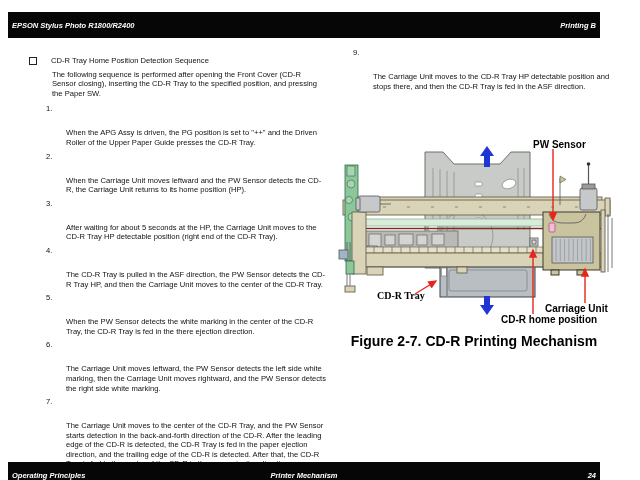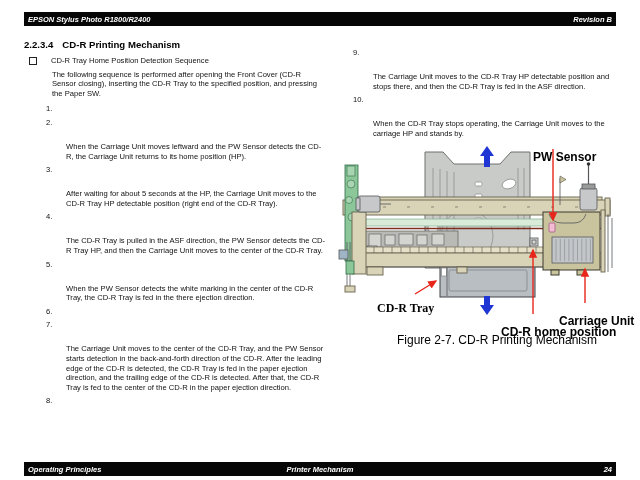--- a/index.html
+++ b/index.html
@@ -5,21 +5,21 @@
   html,body{margin:0;padding:0;}
   body{
     width:640px;height:480px;background:#ffffff;
     font-family:"Liberation Sans", sans-serif;color:#1a1a1a;
     position:relative;overflow:hidden;
   }
   .page{position:absolute;inset:0;background:#ffffff;}
 
   
   .bar{
-    position:absolute;left:24px;width:584px;height:14px;
+    position:absolute;left:8px;width:584px;height:26px;
     background:var(--c-bar-black,#060606);color:#ffffff;
     font-size:7.5px;font-weight:bold;font-style:italic;
     display:flex;align-items:center;justify-content:space-between;
     padding:0 4px;line-height:13px;
   }
   .header-bar{top:12px;}
   .footer-bar{top:462px;}
   .footer-center{position:absolute;left:0;right:0;text-align:center;}
 
   
@@ -36,26 +36,26 @@
   .closing{margin:6px 0 0 0;width:289px;}
 
   .steps{margin-top:6px;}
   .step{display:flex;margin-bottom:4px;}
   .step-num{flex:0 0 14px;margin-left:22px;}
   .col-right .step-num{margin-left:20px;}
   .step-text{flex:1;margin-left:6px;margin-top:24px;}
 
   
   .figure{position:absolute;left:337px;top:138px;width:286px;height:200px;}
-  .fig-label{position:absolute;font-size:12px;font-weight:bold;white-space:nowrap;color:#000;margin-top:11px;}
+  .fig-label{position:absolute;font-size:10px;font-weight:bold;white-space:nowrap;color:#000;}
   .lbl-pw{left:196px;top:1px;}
   .lbl-tray{left:40px;top:152px;font-family:Liberation Serif, serif;}
-  .lbl-carriage{left:222px;top:165px;}
+  .lbl-carriage{left:208px;top:165px;}
   .lbl-home{left:164px;top:176px;}
-  .fig-caption{position:absolute;left:354px;top:333px;width:286px;text-align:center;font-size:12px;font-weight:normal;color:#000;}
+  .fig-caption{position:absolute;left:331px;top:333px;width:286px;text-align:center;font-size:14px;font-weight:bold;color:#000;}
 
   
   .panel{fill:#c9cbc9;stroke:#6e706e;stroke-width:1;}
   .panel-line{fill:none;stroke:#8f918f;stroke-width:0.8;}
   .panel-hole{fill:#ffffff;stroke:#8f918f;stroke-width:0.8;}
   .tan{fill:var(--c-chassis-tan,#d9d3b8);stroke:#67624c;stroke-width:0.9;}
   .tan-light{fill:#e6e0c9;stroke:#6b6752;stroke-width:0.7;}
   .tick{stroke:#55513f;stroke-width:0.6;}
   .greenstrip{fill:var(--c-guide-green,#d8ecd9);stroke:#85ab8d;stroke-width:0.7;}
   .railred{stroke:#7c2d1d;stroke-width:1.6;}
@@ -74,75 +74,70 @@
   .redln{stroke:var(--c-arrow-red,#e8251a);stroke-width:1.4;fill:none;}
   .bluearrow{fill:var(--c-arrow-blue,#2036d4);stroke:none;}
 </style>
 </head>
 <body>
 
 <div class="page">
 
   <div class="bar header-bar">
     <span>EPSON Stylus Photo R1800/R2400</span>
-    <span>Revision B</span>
-  </div>
-
-  <div class="heading">
-    <span class="h-num">2.2.3.4</span><span class="h-title">CD-R Printing Mechanism</span>
-  </div>
+    <span>Printing B</span>
+  </div>
+
 
   <div class="col-left">
     <div class="bullet-row">
       <span class="checkbox"></span>
       <span class="bullet-text">CD-R Tray Home Position Detection Sequence</span>
     </div>
     <div class="para">The following sequence is performed after opening the Front Cover (CD-R Sensor closing), inserting the CD-R Tray to the specified position, and pressing the Paper SW.</div>
     <div class="steps">
         <div class="step">
           <span class="step-num">1.</span>
+          <span class="step-text">When the APG Assy is driven, the PG position is set to "++" and the Driven Roller of the Upper Paper Guide presses the CD-R Tray.</span>
         </div>
         <div class="step">
           <span class="step-num">2.</span>
           <span class="step-text">When the Carriage Unit moves leftward and the PW Sensor detects the CD-R, the Carriage Unit returns to its home position (HP).</span>
         </div>
         <div class="step">
           <span class="step-num">3.</span>
           <span class="step-text">After waiting for about 5 seconds at the HP, the Carriage Unit moves to the CD-R Tray HP detectable position (right end of the CD-R Tray).</span>
         </div>
         <div class="step">
           <span class="step-num">4.</span>
           <span class="step-text">The CD-R Tray is pulled in the ASF direction, the PW Sensor detects the CD-R Tray HP, and then the Carriage Unit moves to the center of the CD-R Tray.</span>
         </div>
         <div class="step">
           <span class="step-num">5.</span>
           <span class="step-text">When the PW Sensor detects the white marking in the center of the CD-R Tray, the CD-R Tray is fed in the there ejection direction.</span>
         </div>
         <div class="step">
           <span class="step-num">6.</span>
+          <span class="step-text">The Carriage Unit moves leftward, the PW Sensor detects the left side white marking, then the Carriage Unit moves rightward, and the PW Sensor detects the right side white marking.</span>
         </div>
         <div class="step">
           <span class="step-num">7.</span>
           <span class="step-text">The Carriage Unit moves to the center of the CD-R Tray, and the PW Sensor starts detection in the back-and-forth direction of the CD-R. After the leading edge of the CD-R is detected, the CD-R Tray is fed in the paper ejection direction, and the trailing edge of the CD-R is detected. After that, the CD-R Tray is fed to the center of the CD-R in the paper ejection direction.</span>
         </div>
         <div class="step">
           <span class="step-num">8.</span>
         </div>
       </div>
   </div>
 
   <div class="col-right">
     <div class="steps">
         <div class="step">
           <span class="step-num">9.</span>
           <span class="step-text">The Carriage Unit moves to the CD-R Tray HP detectable position and stops there, and then the CD-R Tray is fed in the ASF direction.</span>
-        </div>
-        <div class="step">
-          <span class="step-num">10.</span>
-          <span class="step-text">When the CD-R Tray stops operating, the Carriage Unit moves to the carriage HP and stands by.</span>
         </div>
       </div>
   </div>
 
   <div class="figure">
     <svg width="286" height="200" viewBox="0 0 286 200">
       <defs>
         <marker id="ah" markerWidth="7" markerHeight="7" refX="5.5" refY="3" orient="auto">
           <path d="M0,0 L6.5,3 L0,6 Z" fill="#e8251a"></path>
         </marker>

